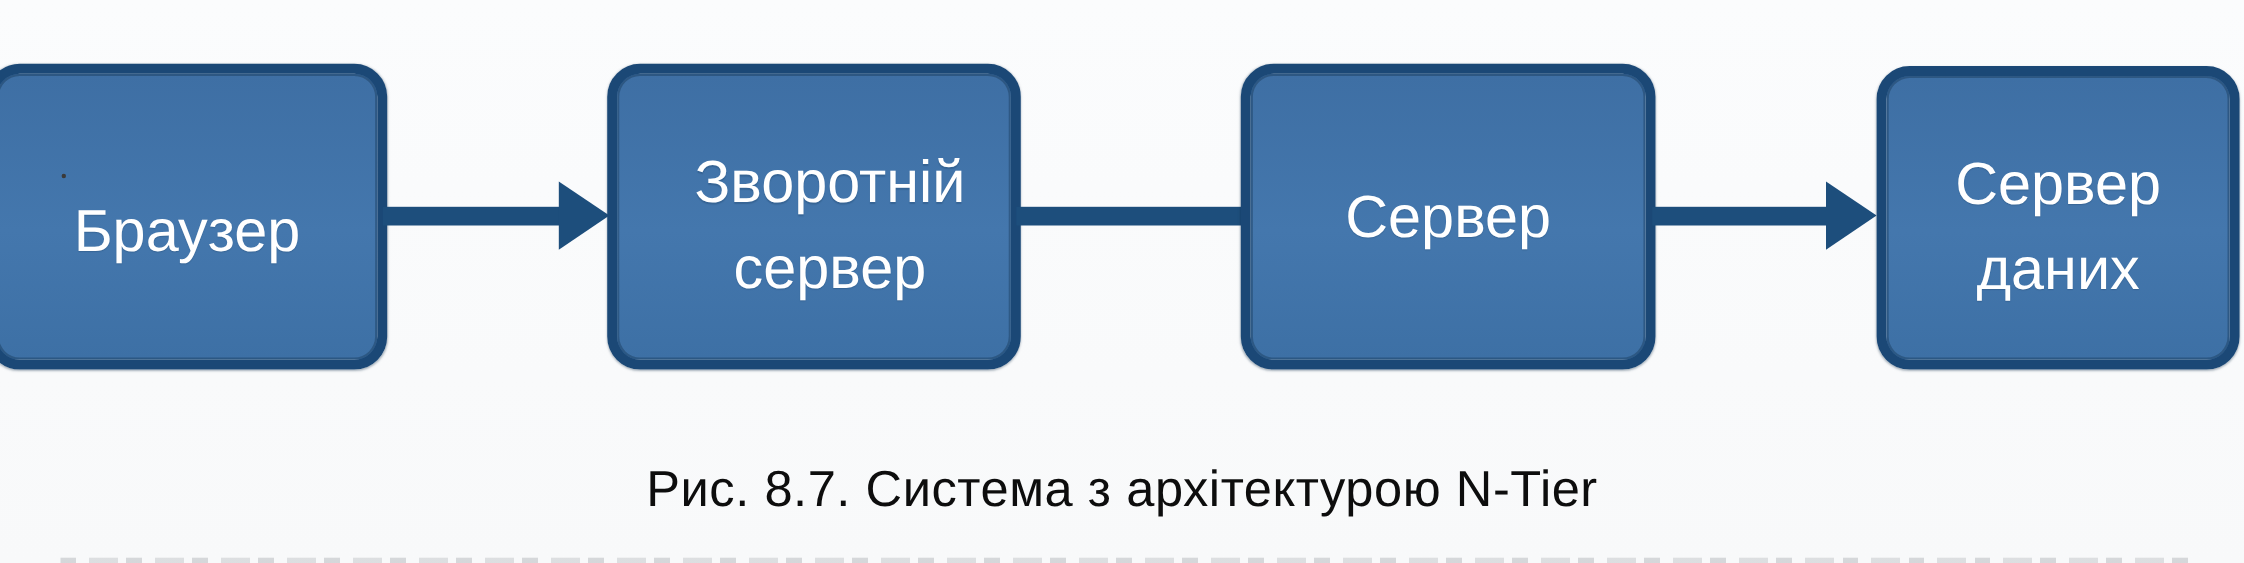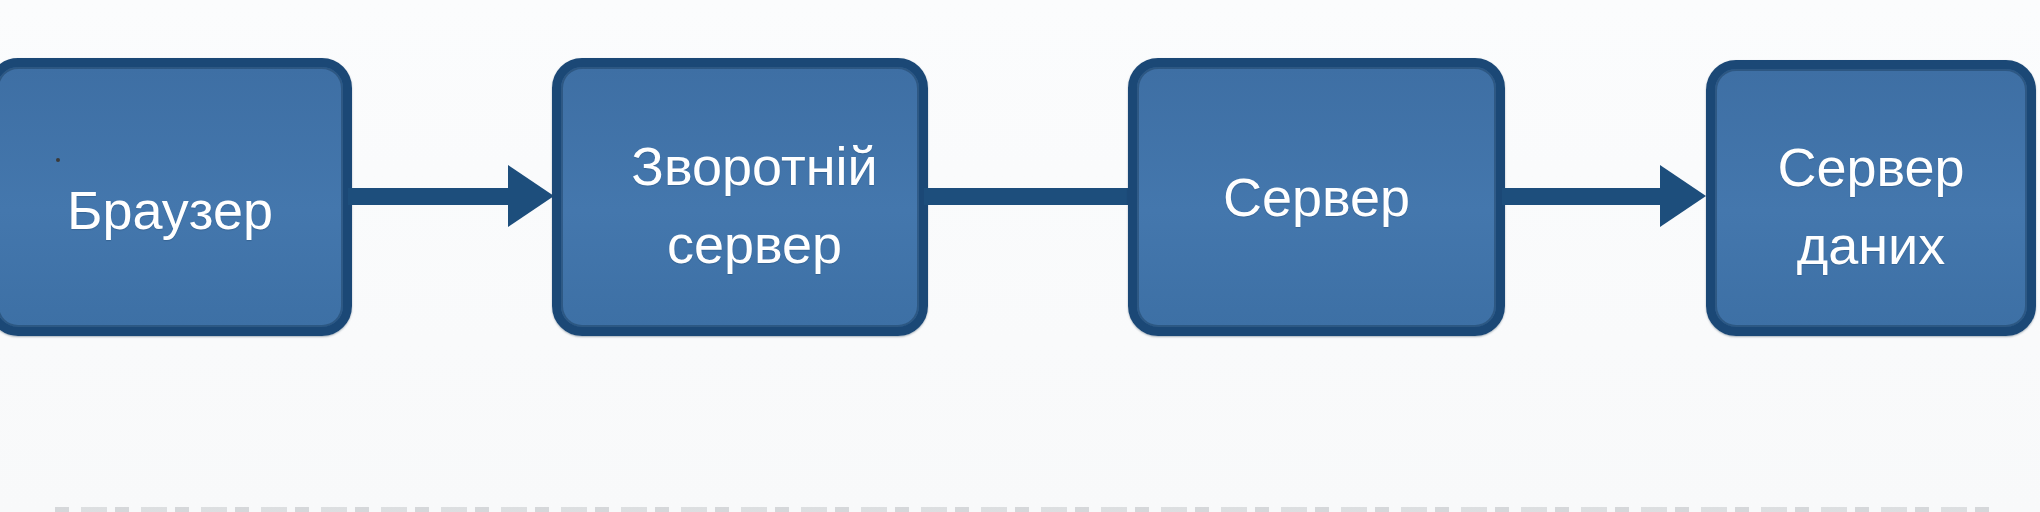--- a/index.html
+++ b/index.html
@@ -138,17 +138,18 @@
   <div class="shaft" id="shaft-3"></div>
   <div class="arrowhead" id="head-3"></div>
 
   <div class="node" id="node-db-server">
     <div class="node-label">
       <span>Сервер</span>
       <span>даних</span>
     </div>
   </div>
 
+  <div class="caption">Рис. 8.7. Система з архітектурою N-Tier</div>
 
   <div class="speck"></div>
   <div class="cutoff-text-strip"></div>
 
 </div>
 
 </body></html>

